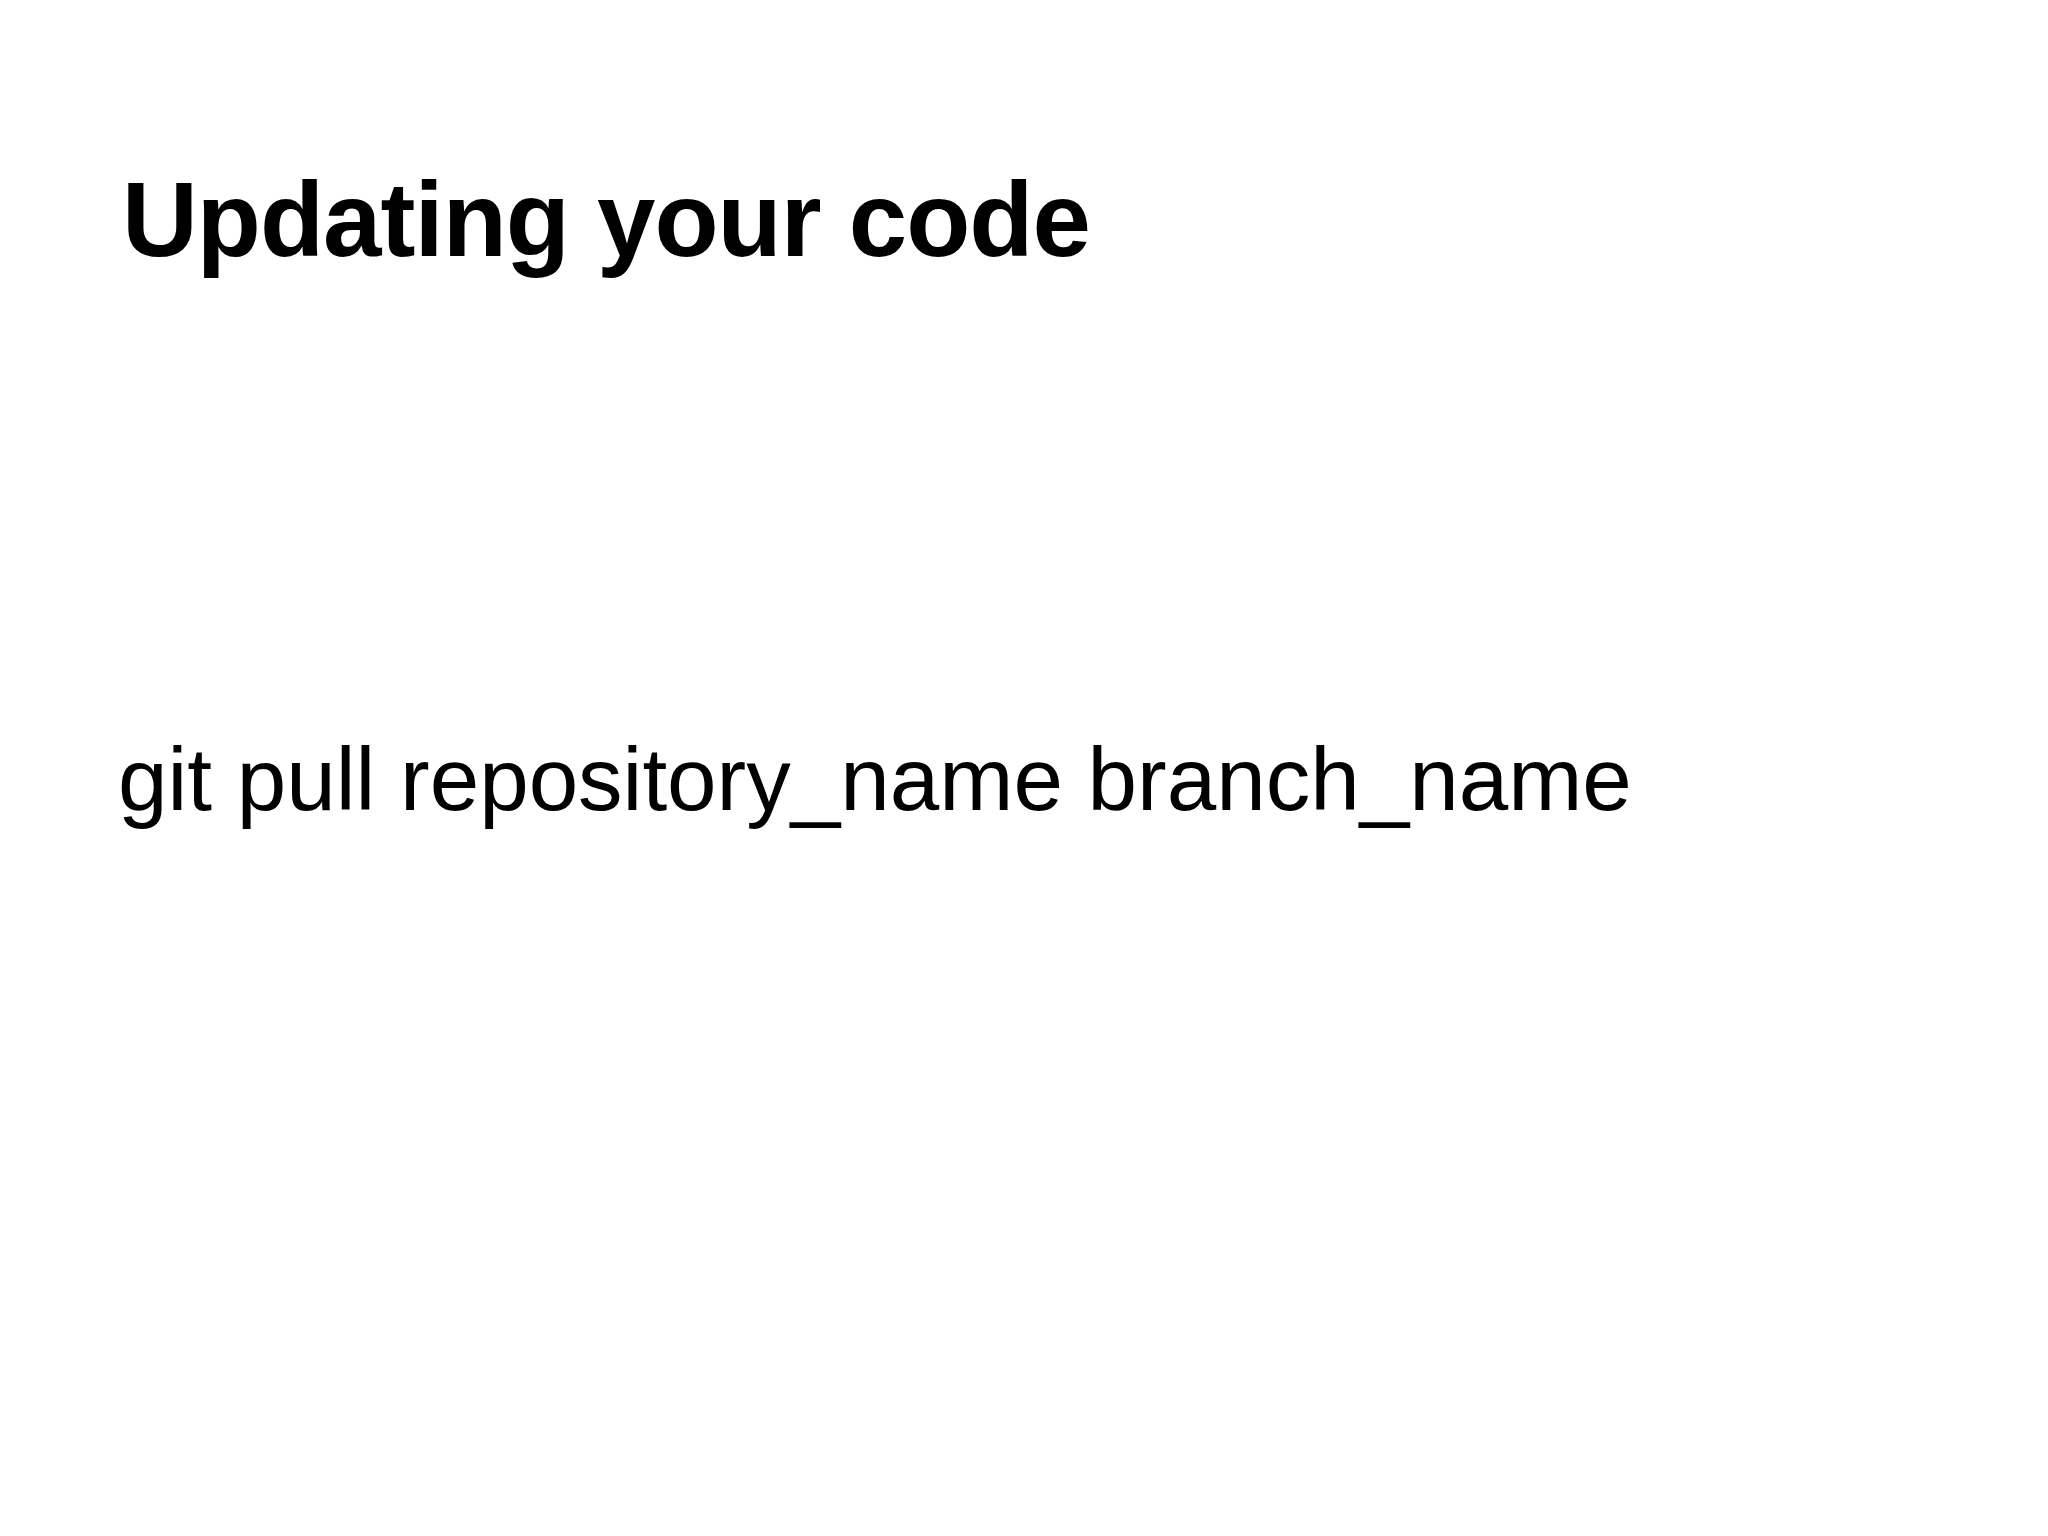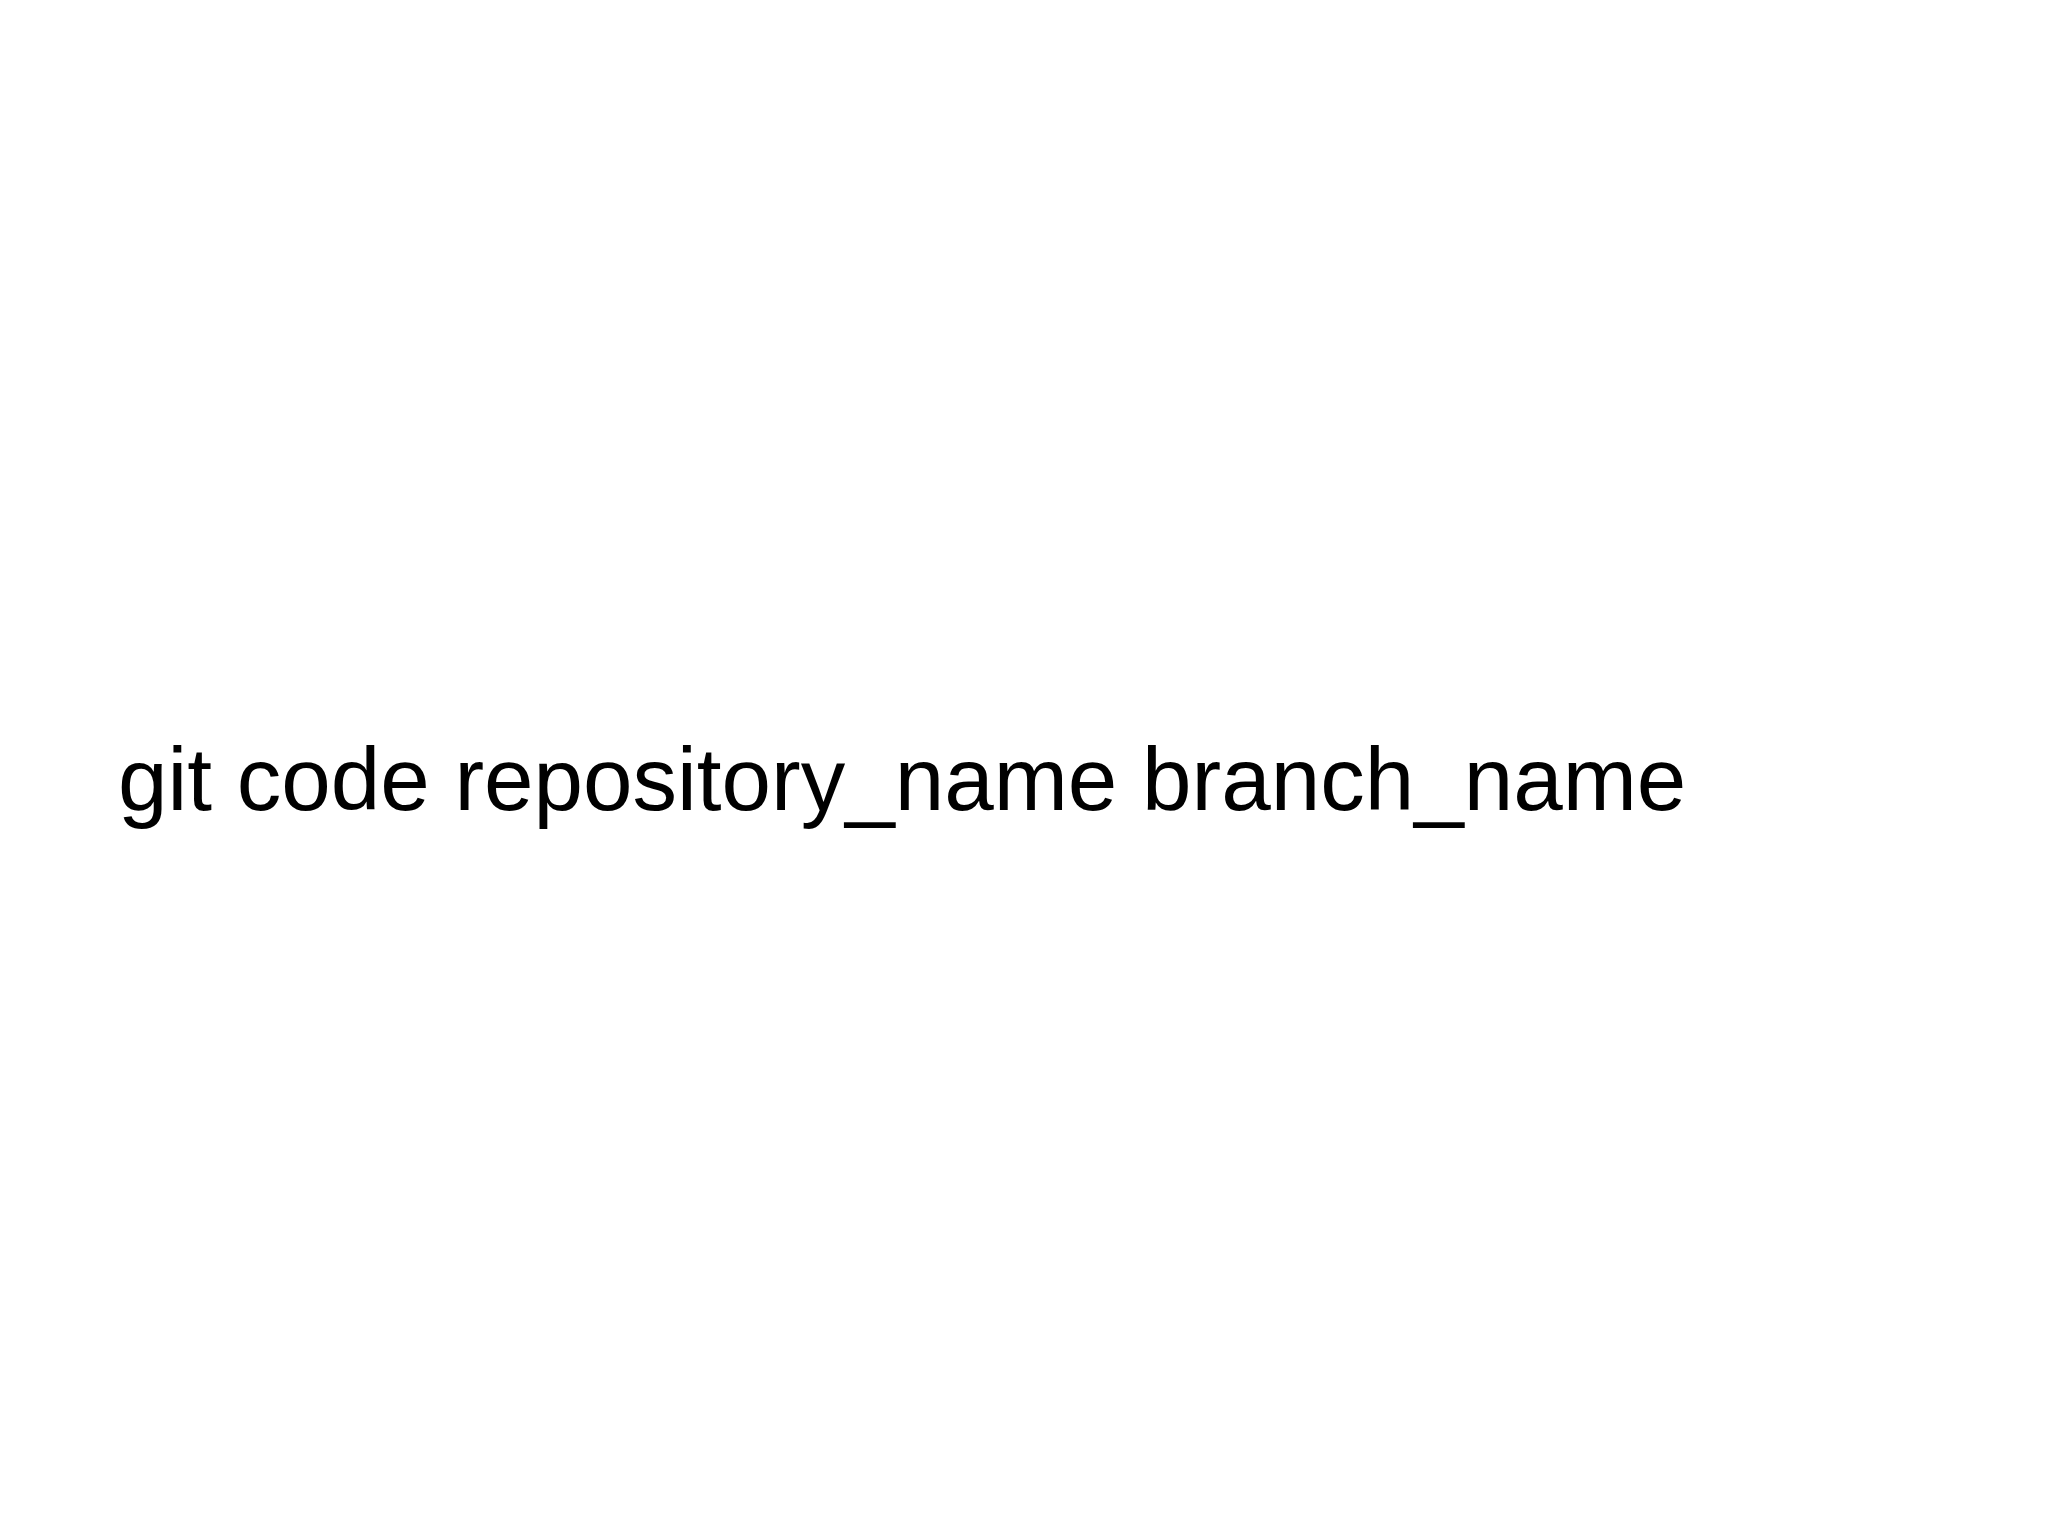--- a/index.html
+++ b/index.html
@@ -41,14 +41,15 @@
     font-weight: 400;
     line-height: 1.15;
     white-space: nowrap;
     color: #000000;
   }
 </style>
 </head>
 <body>
 
 <div class="slide">
-  <p class="command-line">git code repository_name branch_name</p>
+  <h1 class="slide-title">Updating your code</h1>
+  <p class="command-line">git pull repository_name branch_name</p>
 </div>
 
 </body></html>

